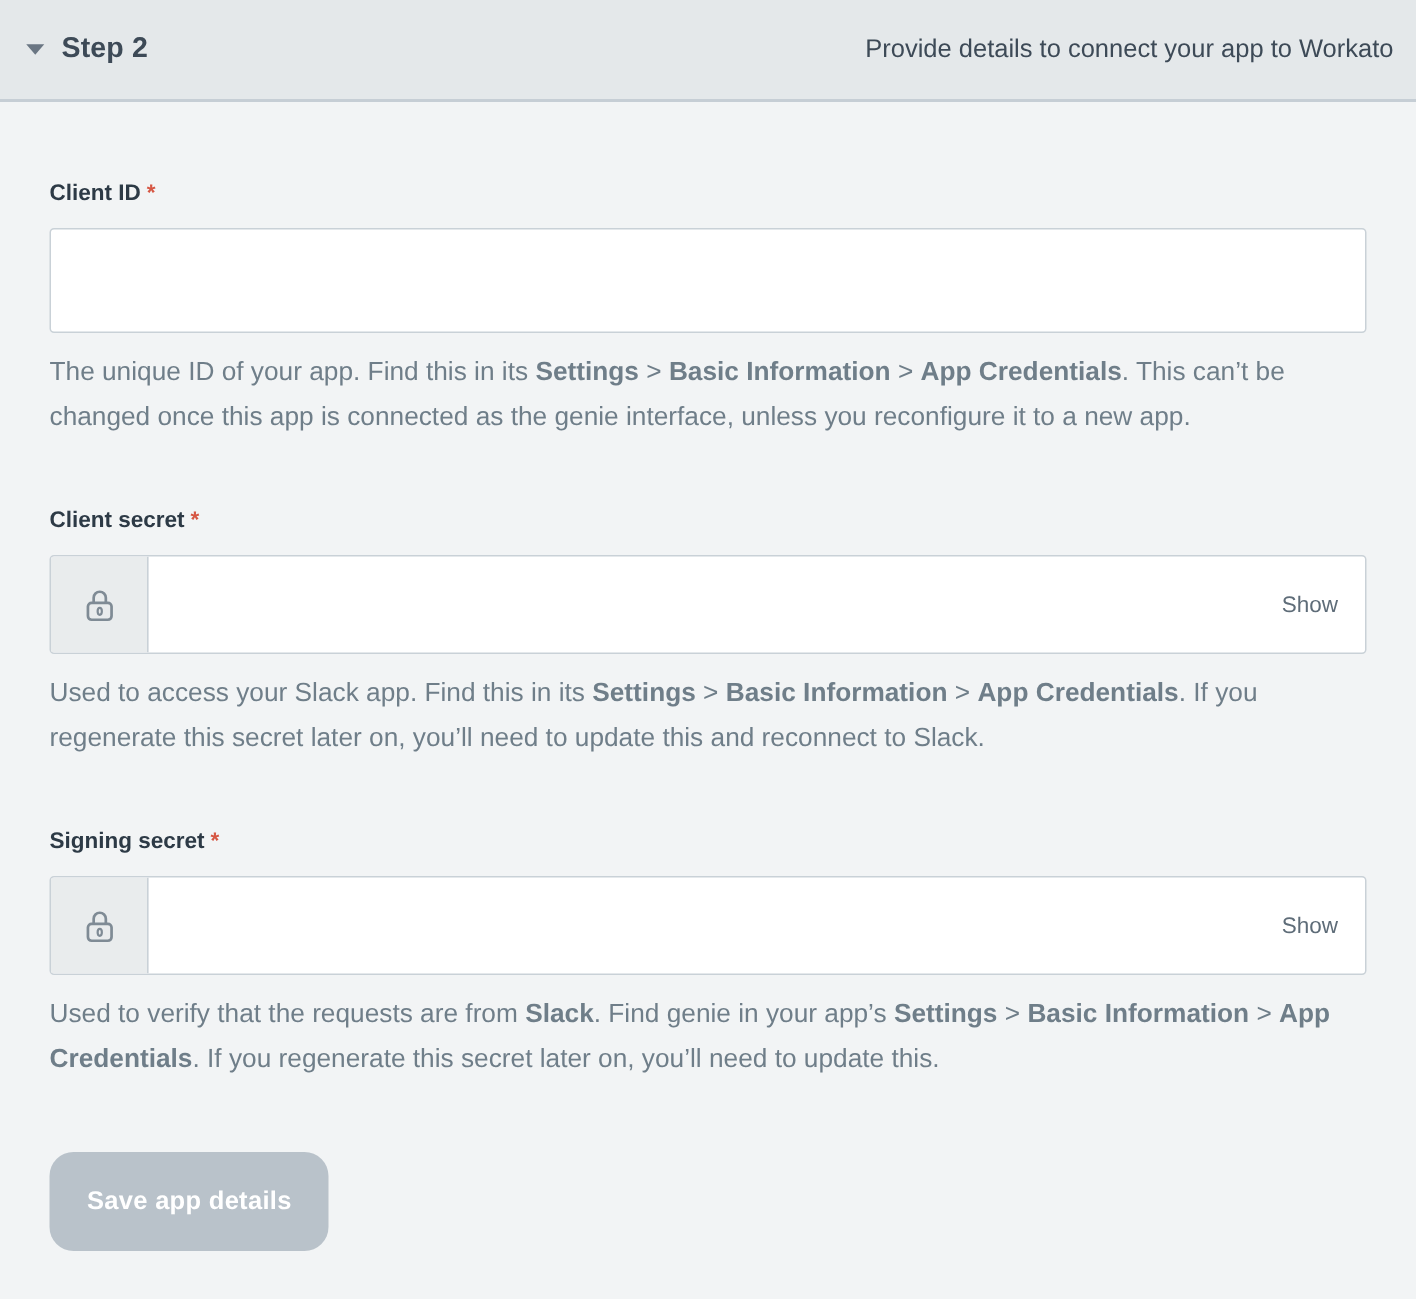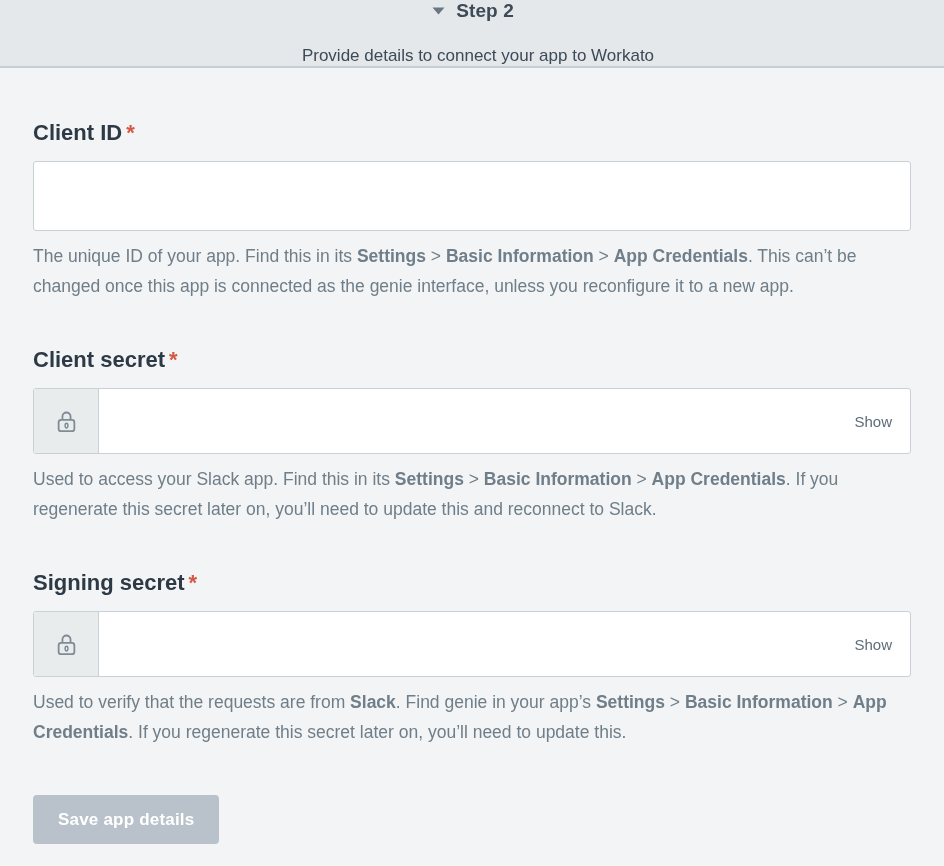--- a/index.html
+++ b/index.html
@@ -15,21 +15,20 @@
   
   .step-header {
     height: 68px;
     background: var(--header-bg, #e4e8ea);
     border-bottom: 2px solid var(--header-border, #c6ced5);
     display: flex;
     align-items: center;
     justify-content: space-between;
     padding: 0 15px;
     cursor: pointer;
-    flex-direction: column;
   }
   .step-header-left {
     display: flex;
     align-items: center;
     gap: 10px;
   }
   .chevron {
     display: inline-flex;
     align-items: center;
     justify-content: center;
@@ -48,21 +47,21 @@
     color: var(--title-text, #3e4c59);
     margin-left: 12px;
   }
   
   .content {
     padding: 52px 33px 42px 33px;
   }
   .field + .field { margin-top: 46px; }
   .field-label {
     display: block;
-    font-size: 22px;
+    font-size: 15px;
     font-weight: 700;
     color: var(--label-text, #2d3a46);
     margin-bottom: 15px;
   }
   .asterisk {
     color: var(--asterisk, #d65744);
     font-weight: 700;
     margin-left: 4px;
   }
   .text-input {
@@ -126,23 +125,23 @@
   
   .save-btn {
     margin-top: 48px;
     display: inline-block;
     border: none;
     background: var(--button-bg, #b9c2ca);
     color: var(--button-text, #ffffff);
     font-family: inherit;
     font-size: 17px;
     font-weight: 700;
-    height: 49px;
+    height: 66px;
     padding: 0 25px;
-    border-radius: 4px;
+    border-radius: 16px;
     cursor: not-allowed;
     letter-spacing: 0.2px;
   }
 </style>
 </head>
 <body>
 
 <div class="step-header">
   <div class="step-header-left">
     <span class="chevron">

